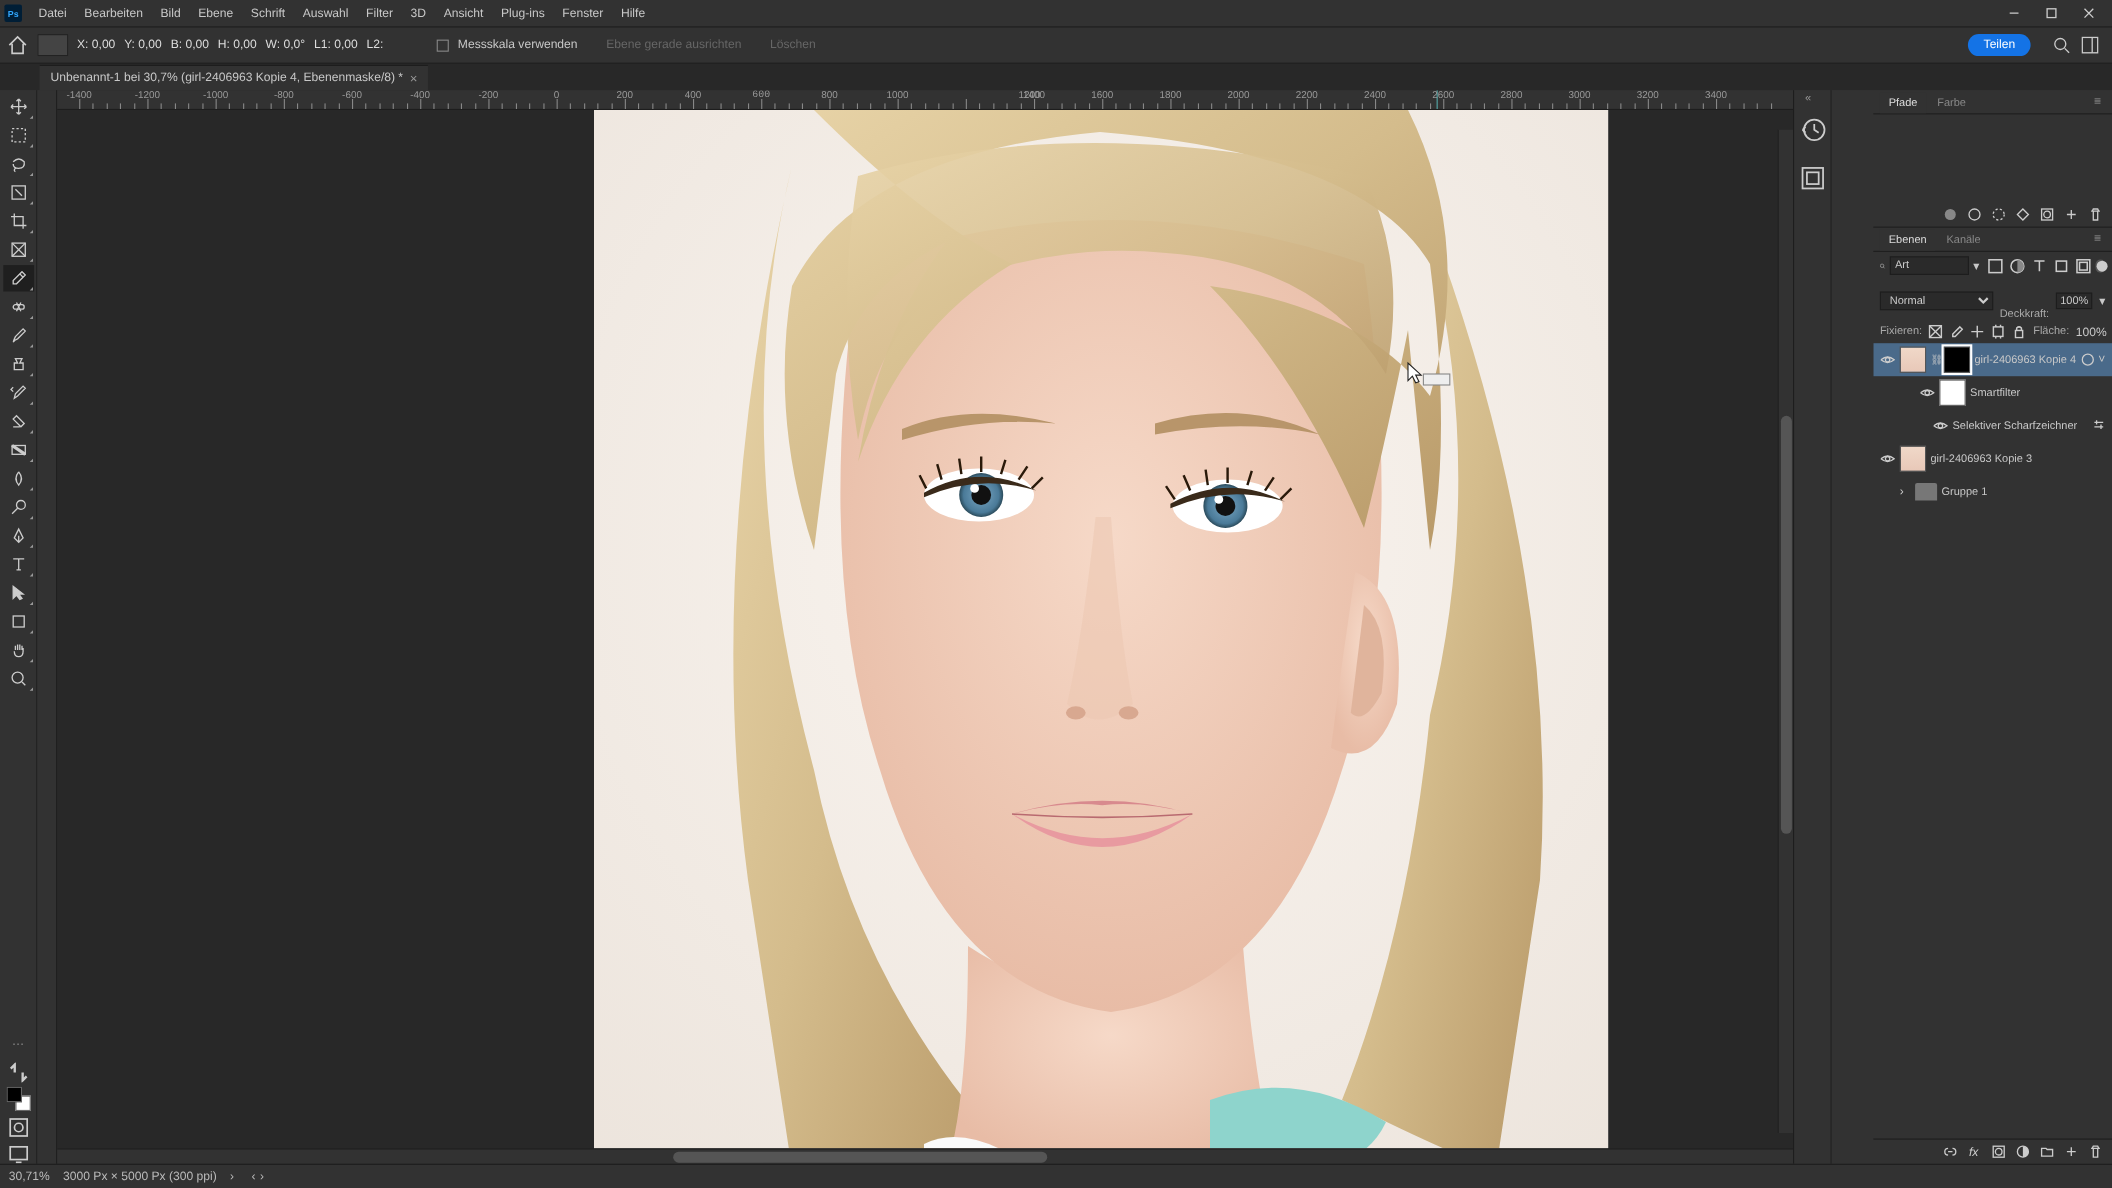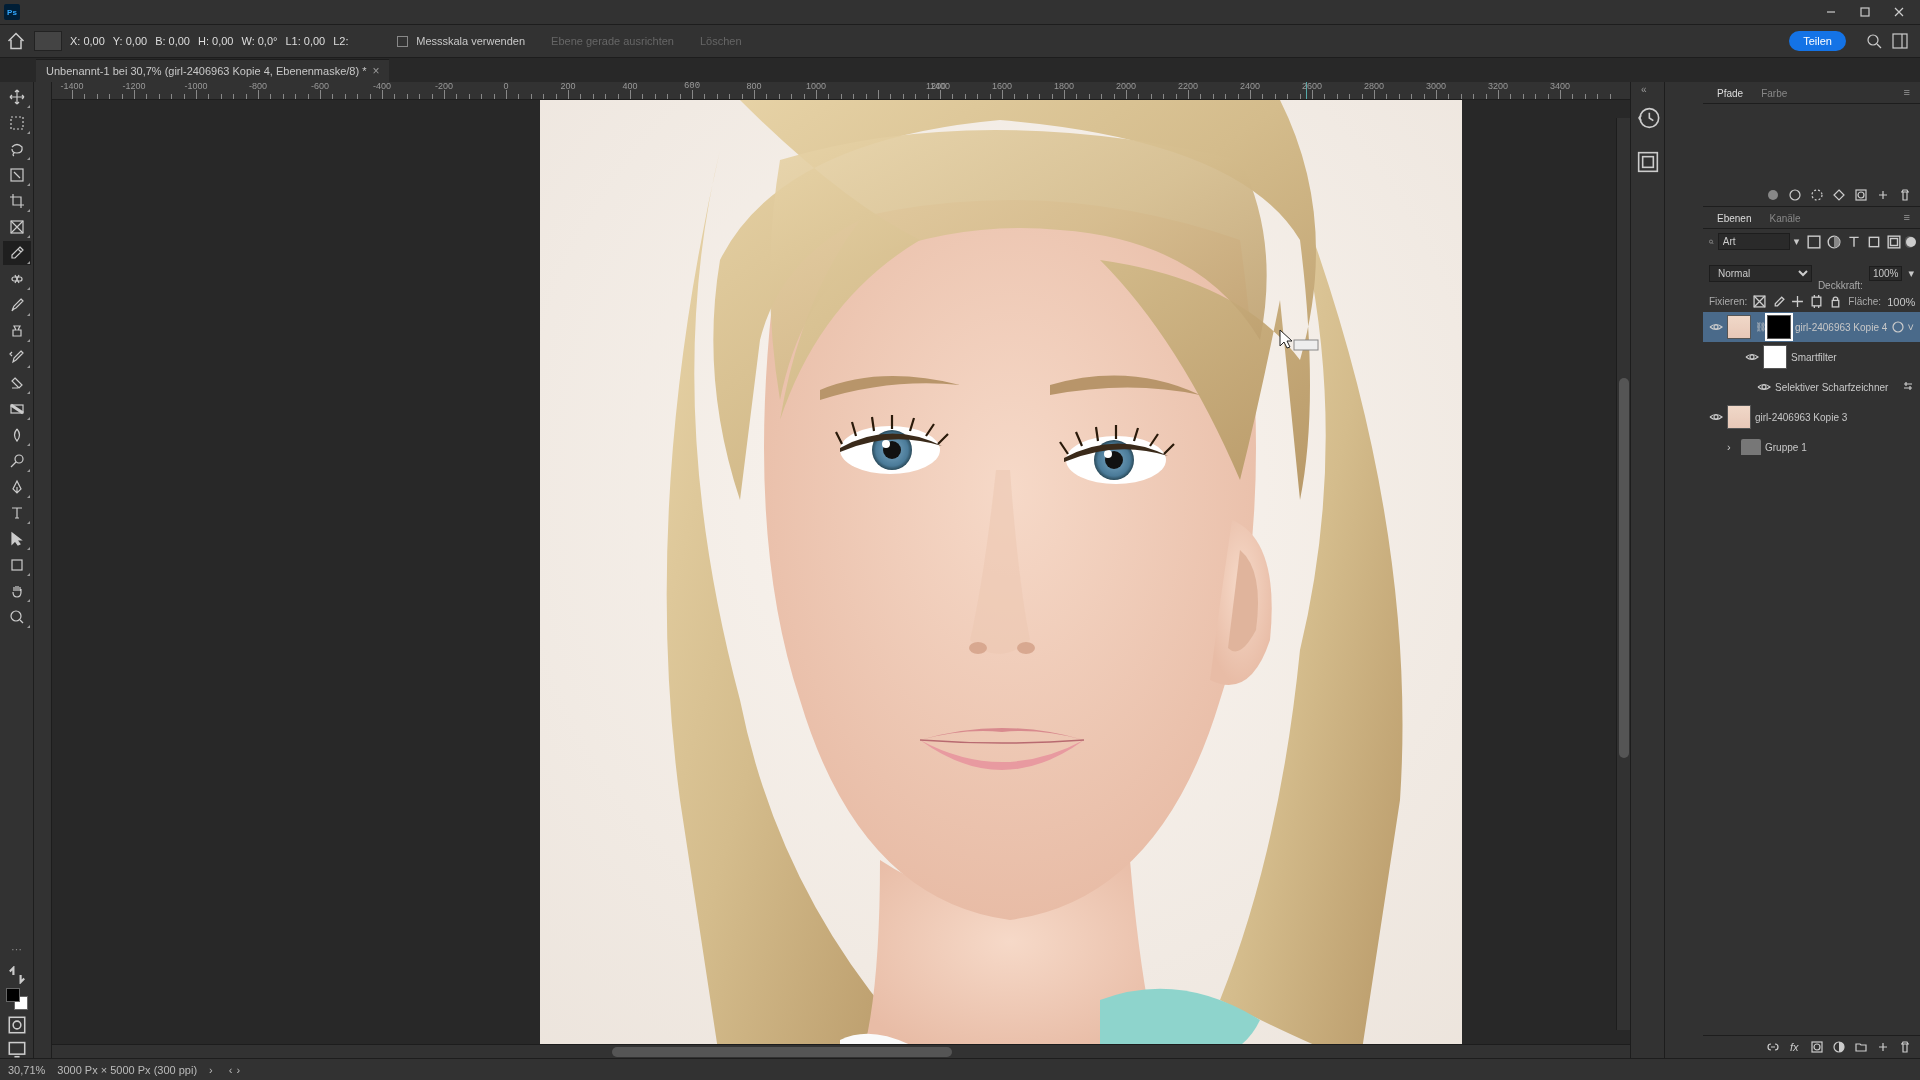--- a/index.html
+++ b/index.html
@@ -119,20 +119,34 @@
 .statusbar .arrows { display:flex; gap:4px; margin-left:4px;}
 
 
 svg { stroke:#ccc; fill:none; stroke-width:1.2; }
 </style>
 </head>
 <body>
 
 <div class="titlebar">
   <div class="app-icon">Ps</div>
+  <div class="menubar">
+    <div class="menu-item">Datei</div>
+    <div class="menu-item">Bearbeiten</div>
+    <div class="menu-item">Bild</div>
+    <div class="menu-item">Ebene</div>
+    <div class="menu-item">Schrift</div>
+    <div class="menu-item">Auswahl</div>
+    <div class="menu-item">Filter</div>
+    <div class="menu-item">3D</div>
+    <div class="menu-item">Ansicht</div>
+    <div class="menu-item">Plug-ins</div>
+    <div class="menu-item">Fenster</div>
+    <div class="menu-item">Hilfe</div>
+  </div>
   <div class="win-controls">
     <div class="win-btn">
         <svg viewBox="0 0 10 10">
           <path d="M1 5 H9"></path>
         </svg>
       </div>
     <div class="win-btn">
         <svg viewBox="0 0 10 10">
           <rect x="1" y="1" width="8" height="8"></rect>
         </svg>

